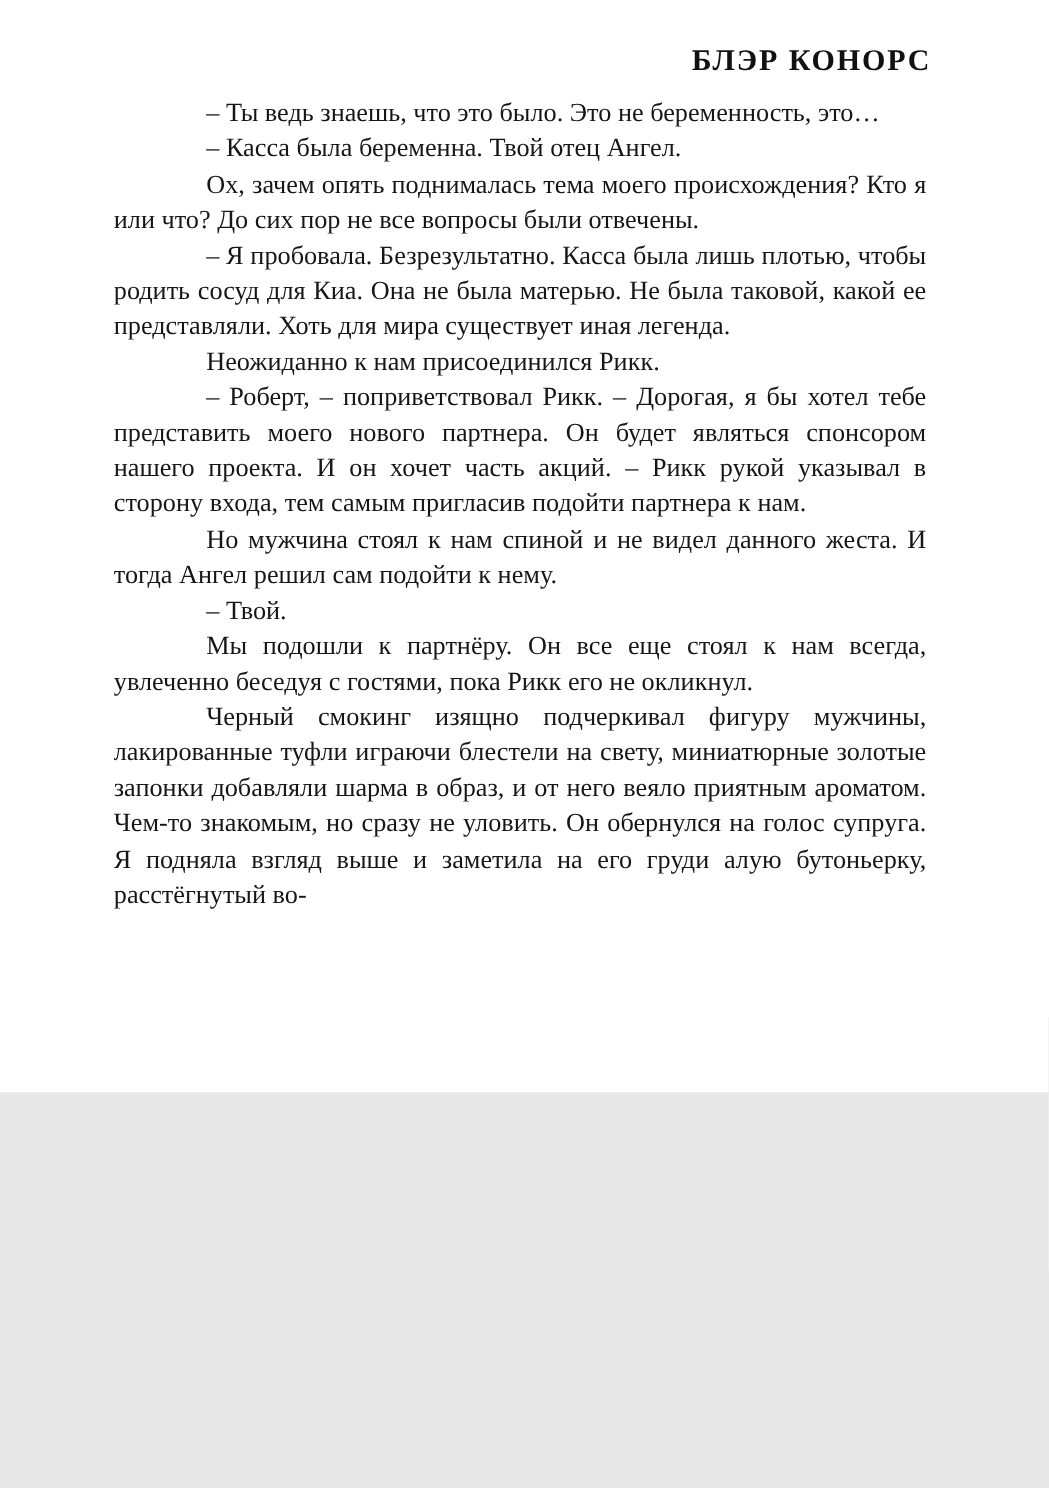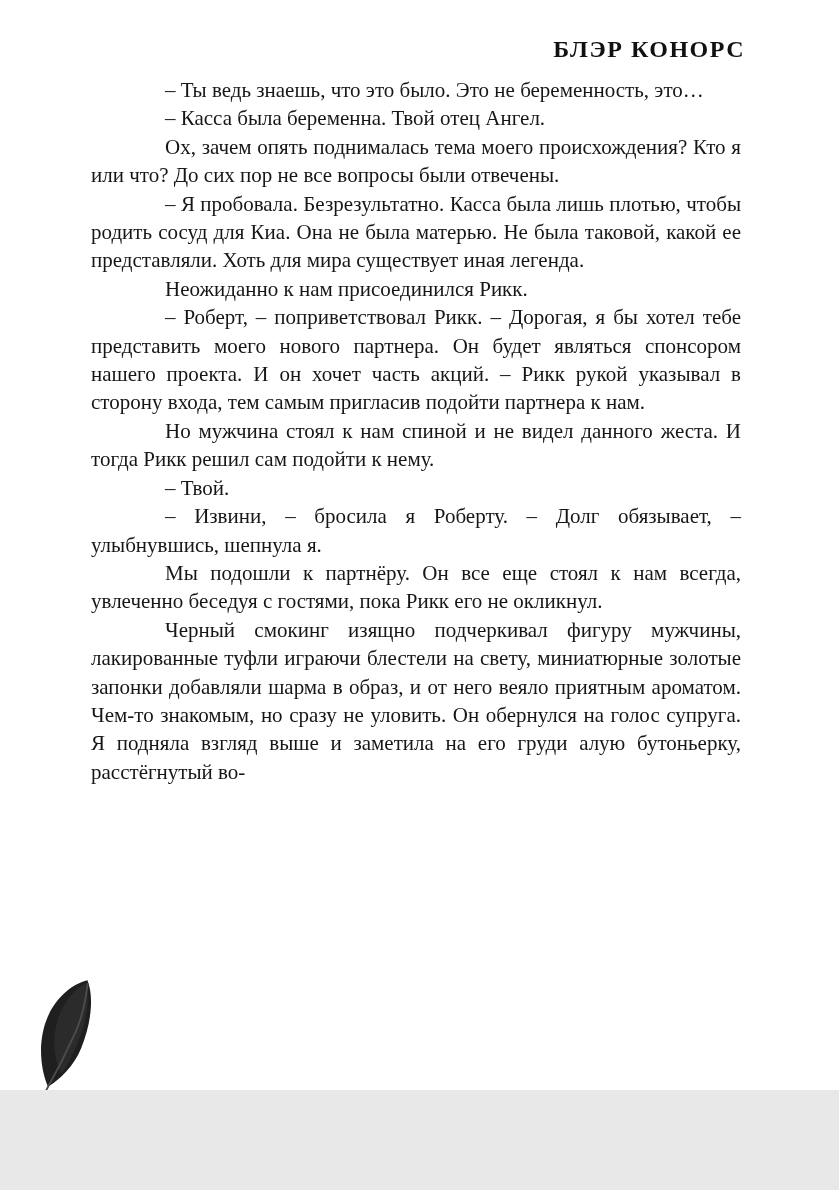--- a/index.html
+++ b/index.html
@@ -3,21 +3,21 @@
 <meta charset="utf-8">
 <style>
   html, body {
     margin: 0;
     padding: 0;
     background: #e8e8e8;
   }
   .page {
     position: relative;
     width: 839px;
-    height: 1090px;
+    height: 874px;
     margin: 0 auto;
     background: #ffffff;
     overflow: hidden;
     font-family: "Liberation Serif", "DejaVu Serif", serif;
     color: #161616;
   }
   .running-header {
     position: absolute;
     top: 36px;
     left: 95px;
@@ -80,23 +80,22 @@
 
   <div class="running-header">БЛЭР КОНОРС</div>
 
   <div class="body-text">
     <p>– Ты ведь знаешь, что это было. Это не беременность, это…</p>
     <p>– Касса была беременна. Твой отец Ангел.</p>
     <p>Ох, зачем опять поднималась тема моего происхождения? Кто я или что? До сих пор не все вопросы были отвечены.</p>
     <p>– Я пробовала. Безрезультатно. Касса была лишь плотью, чтобы родить сосуд для Киа. Она не была матерью. Не была таковой, какой ее представляли. Хоть для мира существует иная легенда.</p>
     <p>Неожиданно к нам присоединился Рикк.</p>
     <p>– Роберт, – поприветствовал Рикк. – Дорогая, я бы хотел тебе представить моего нового партнера. Он будет являться спонсором нашего проекта. И он хочет часть акций. – Рикк рукой указывал в сторону входа, тем самым пригласив подойти партнера к нам.</p>
-    <p>Но мужчина стоял к нам спиной и не видел данного жеста. И тогда Рикк решил сам подойти к нему.</p>
+    <p>Но мужчина стоял к нам спиной и не видел данного жеста. И тогда Ангел решил сам подойти к нему.</p>
     <p>– Твой.</p>
-    <p>– Извини, – бросила я Роберту. – Долг обязывает, – улыбнувшись, шепнула я.</p>
     <p>Мы подошли к партнёру. Он все еще стоял к нам всегда, увлеченно беседуя с гостями, пока Рикк его не окликнул.</p>
     <p>Черный смокинг изящно подчеркивал фигуру мужчины, лакированные туфли играючи блестели на свету, миниатюрные золотые запонки добавляли шарма в образ, и от него веяло приятным ароматом. Чем-то знакомым, но сразу не уловить. Он обернулся на голос супруга. Я подняла взгляд выше и заметила на его груди алую бутоньерку, расстёгнутый во-</p>
   </div>
 
   <div class="feather feather-1">
     <svg viewBox="0 0 80 120" xmlns="http://www.w3.org/2000/svg">
       <path d="M14 112 C7 88 9 58 23 35 C34 17 52 5 68 3 C73 20 68 48 54 74 C44 93 28 105 14 112 Z" fill="#1f1f1f"></path>
       <path d="M30 100 C22 80 24 52 38 30 C46 18 58 9 66 6 C69 22 63 46 51 68 C44 81 36 93 30 100 Z" fill="#343434" opacity="0.55"></path>
       <path d="M10 118 C20 104 36 80 50 56 C58 42 64 24 68 6" stroke="#4c4c4c" stroke-width="2" fill="none"></path>
     </svg>

